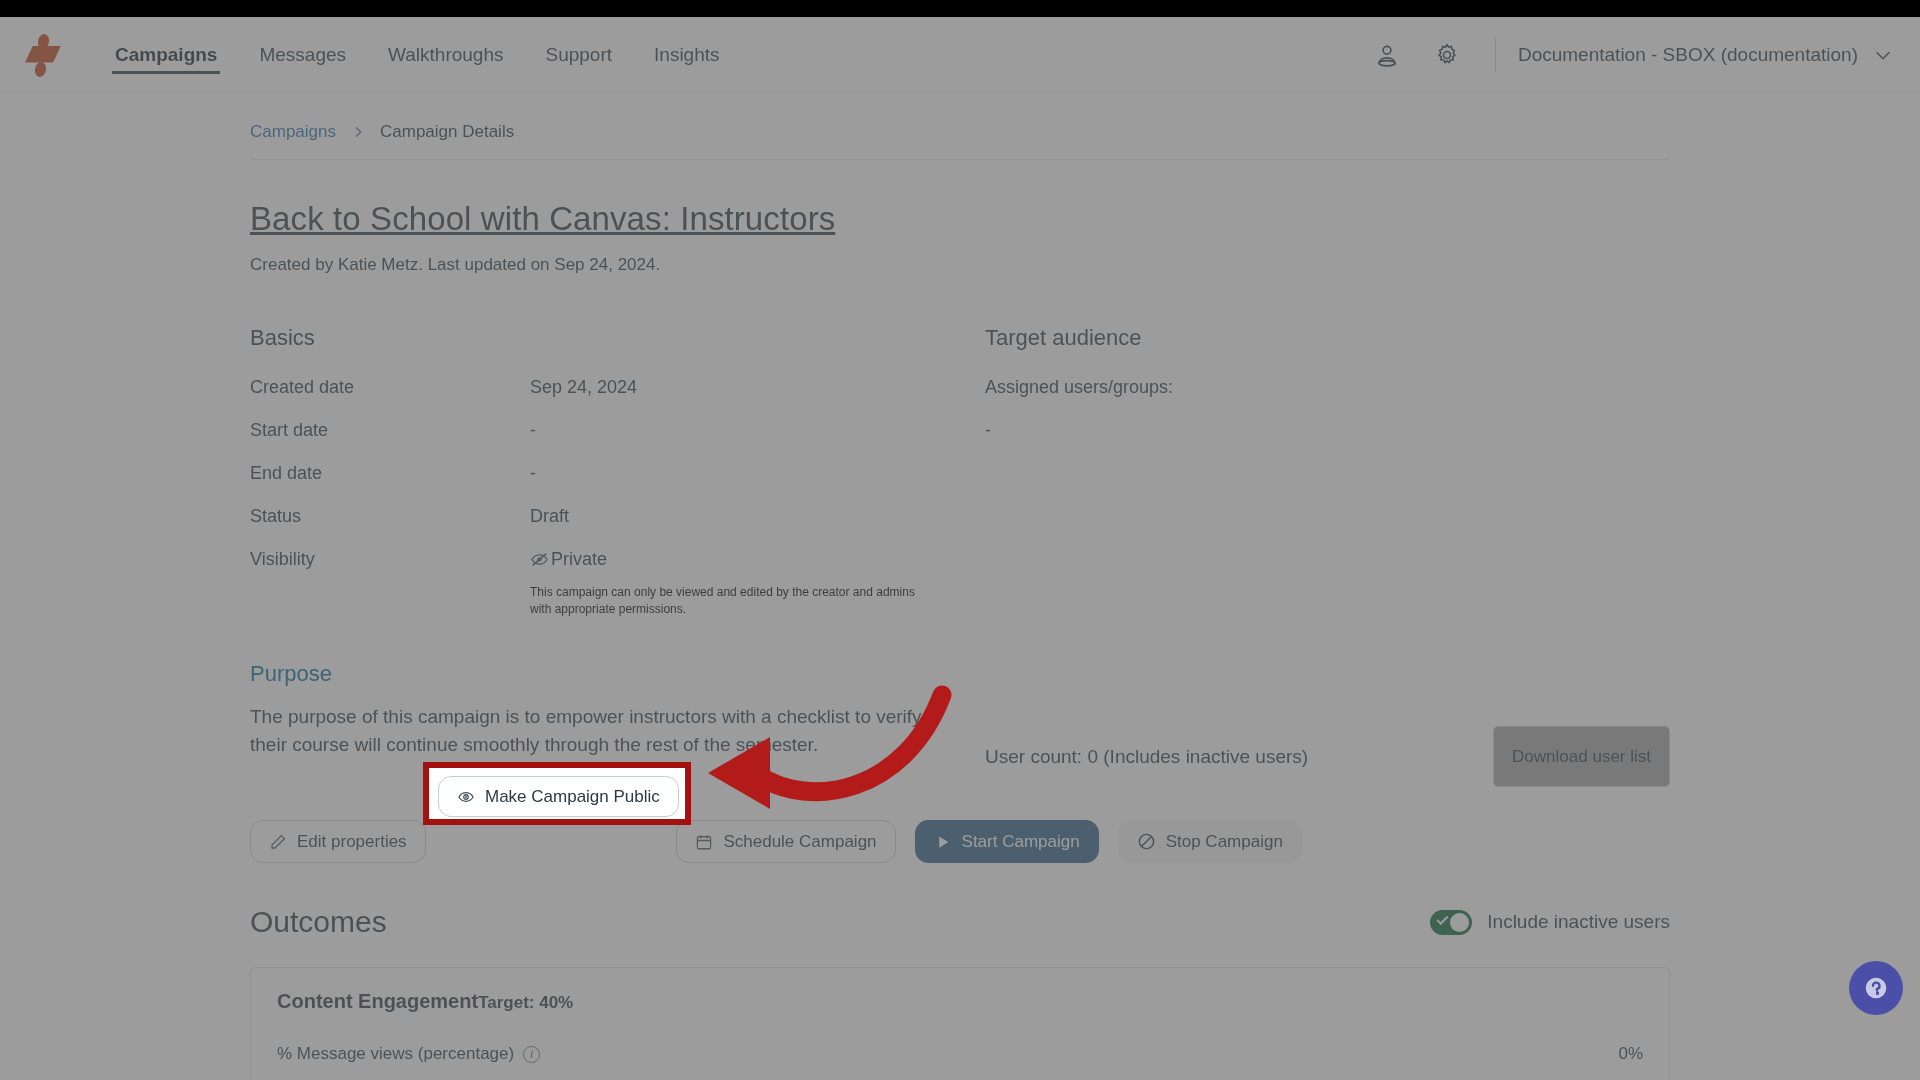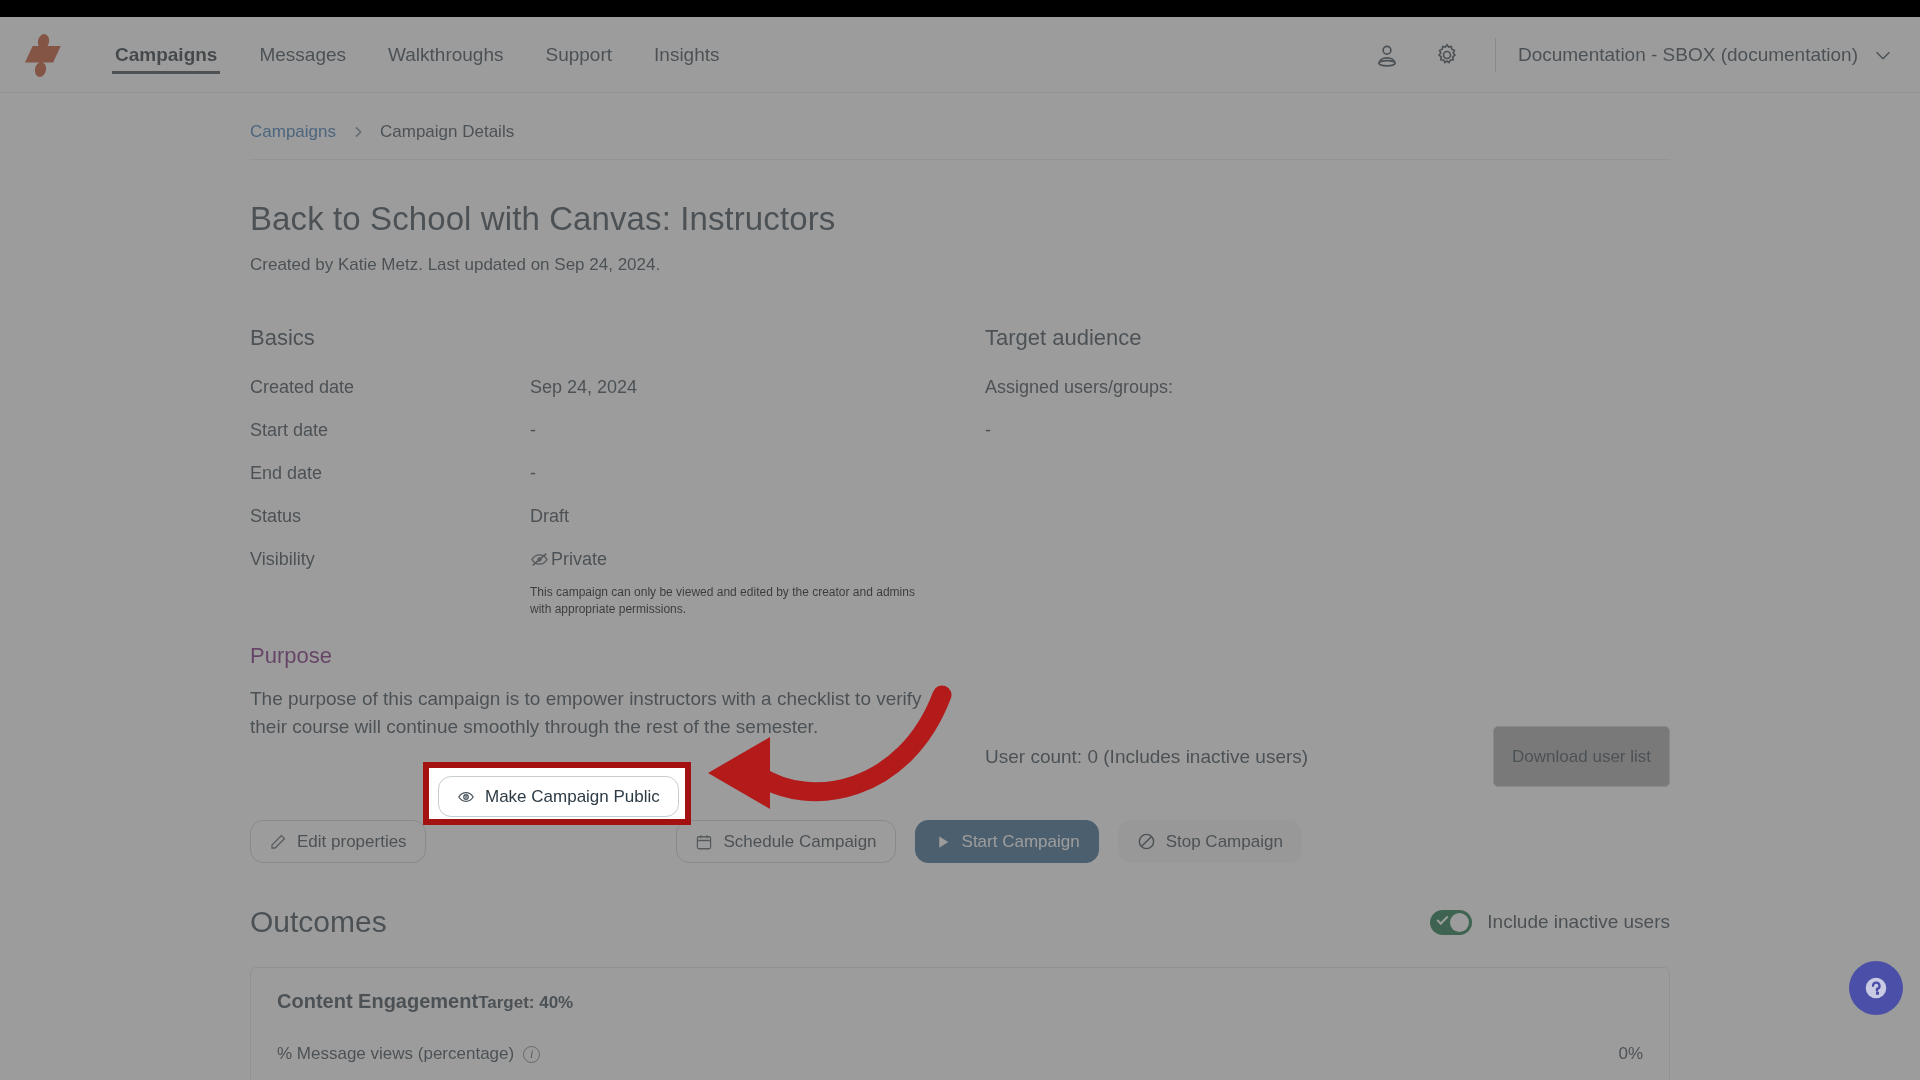--- a/index.html
+++ b/index.html
@@ -84,39 +84,39 @@
     display: flex; align-items: center; gap: 14px;
     height: 56px; font-size: 17px; padding-top: 22px;
   }
   .bc-link { color: #2b6fae; cursor: pointer; }
   .bc-cur { color: #2d3b45; }
   .hr {
     height: 1px; background: #e8e9ea; margin-top: 10px; margin-bottom: 0;
   }
   .title {
     font-size: 33px; color: #2d3b45; font-weight: normal;
-    margin-top: 40px; letter-spacing: .1px;
+    margin-top: 40px; letter-spacing: .1px; text-decoration: underline;
   }
   .subtitle { font-size: 17px; color: #2d3b45; margin-top: 17px; }
 
   .cols { display: flex; margin-top: 50px; }
   .col-left { width: 735px; flex: none; }
   .col-right { flex: 1; }
   .sec-h {
     font-size: 22px; color: #2d3b45; font-weight: normal; margin-bottom: 26px;
   }
   .row { display: flex; margin-bottom: 22px; font-size: 18px; color: #2d3b45; }
   .row .lbl { width: 280px; flex: none; }
   .row .val { flex: 1; }
   .vis-val { display: flex; align-items: center; gap: 2px; }
   .vis-note {
     font-size: 12px; color: #000000; margin-top: 14px;
     line-height: 1.45; max-width: 400px;
   }
-  .purpose-h { font-size: 22px; color: #701a75; margin-top: 24px; }
+  .purpose-h { font-size: 22px; color: #0369a1; margin-top: 42px; }
   .purpose-txt {
     font-size: 19px; color: #2d3b45; line-height: 1.5;
     max-width: 690px; margin-top: 16px;
   }
 
   .btnrow { display: flex; align-items: center; gap: 19px; margin-top: 33px; }
   .btn {
     display: inline-flex; align-items: center; gap: 10px;
     height: 43px; padding: 0 18px; border-radius: 13px;
     font-size: 17px; cursor: pointer; white-space: nowrap;

